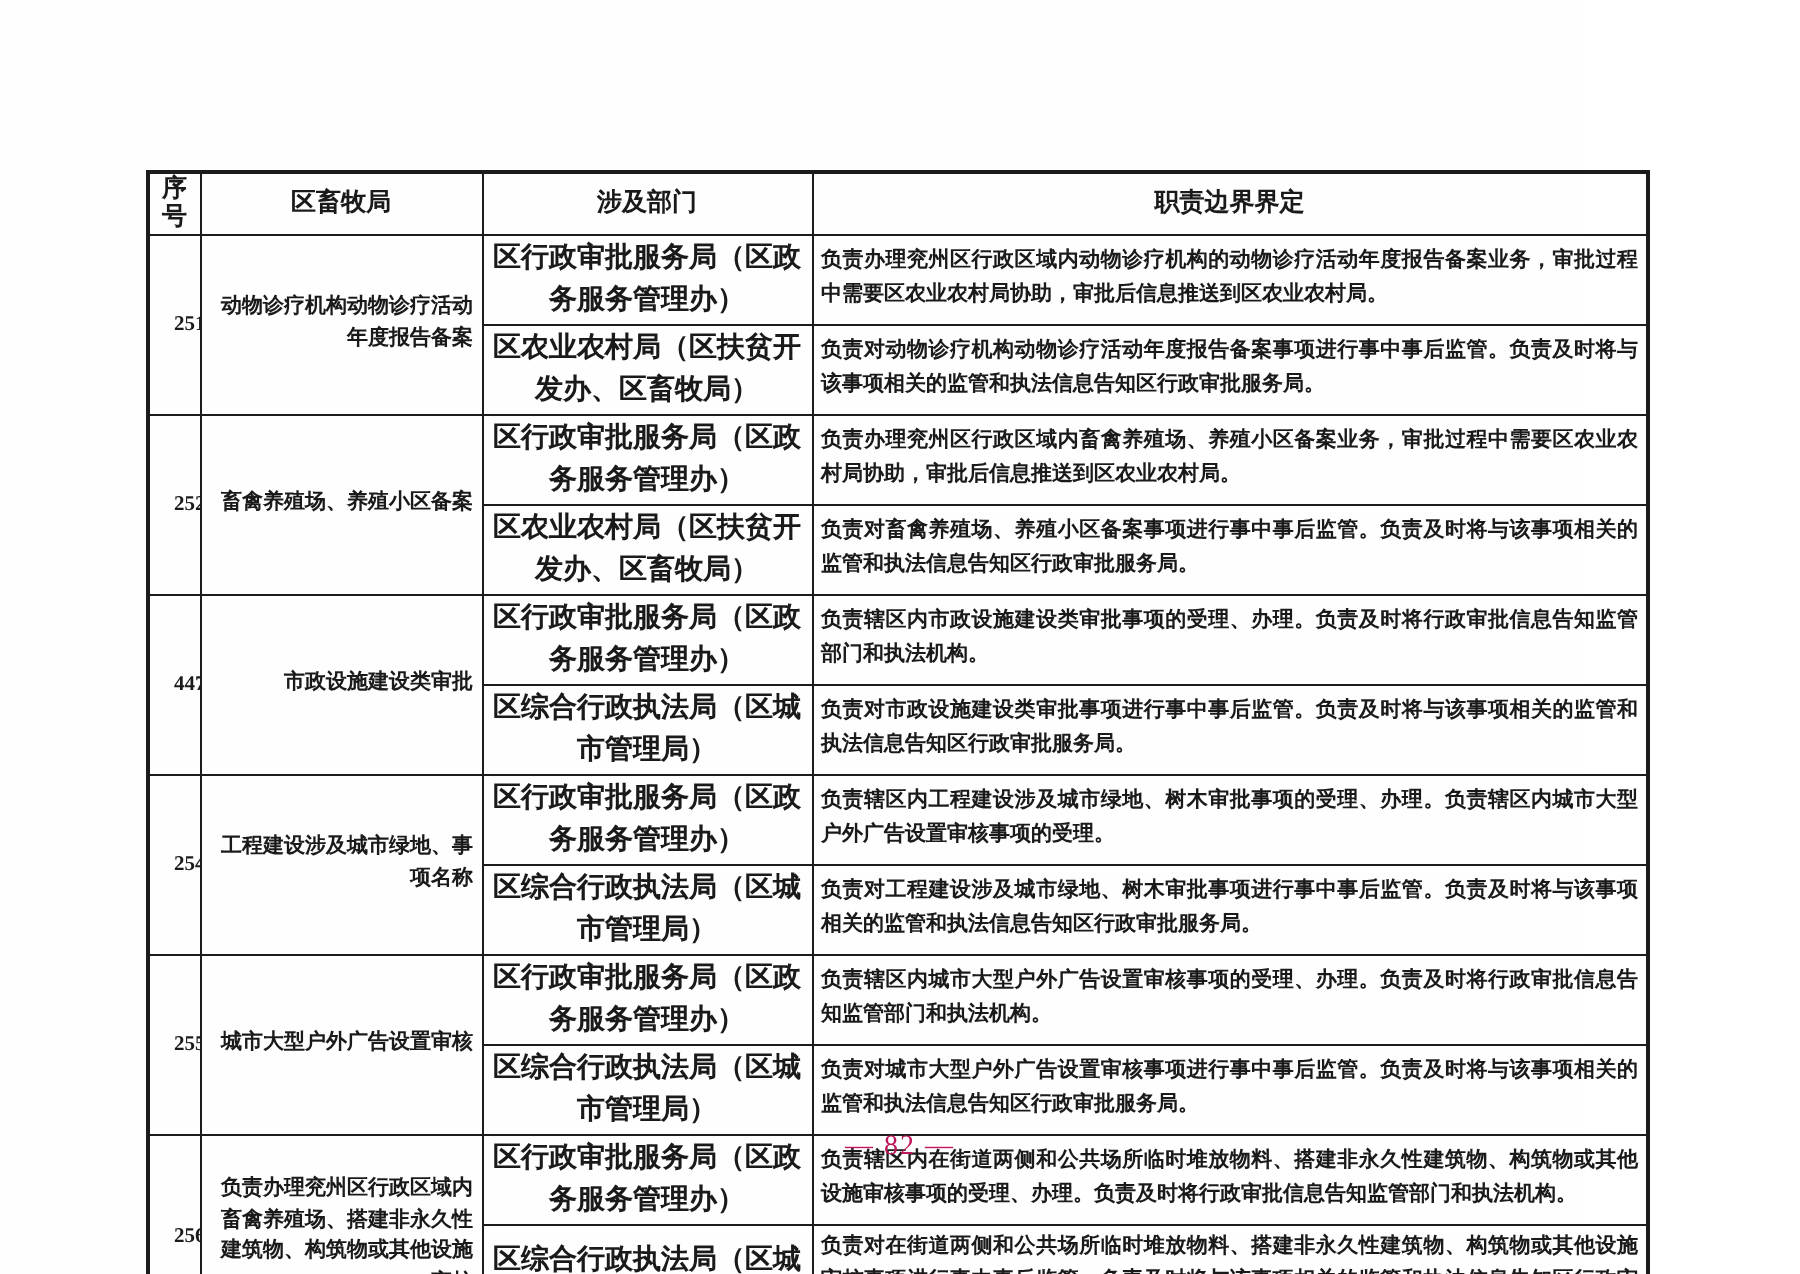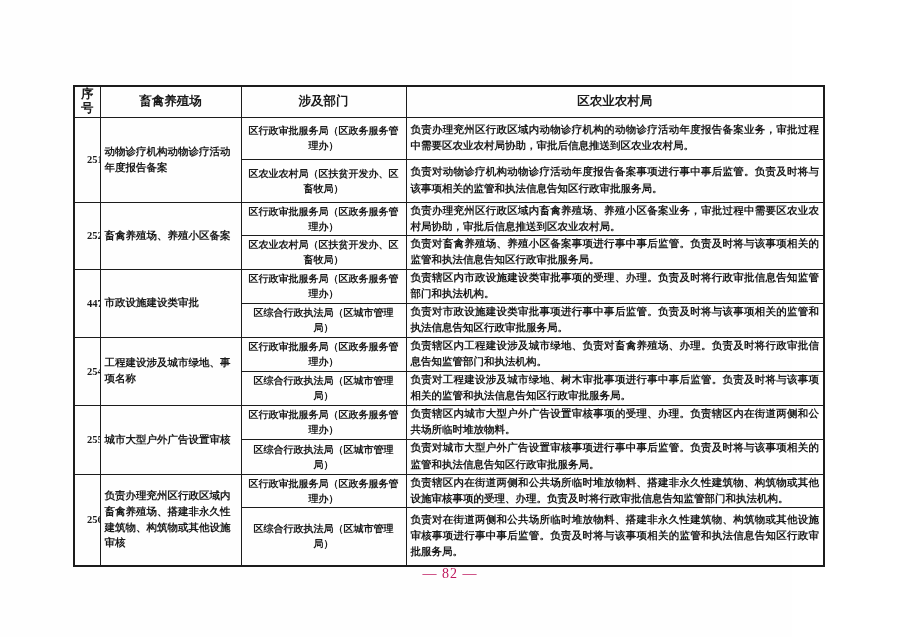--- a/index.html
+++ b/index.html
@@ -48,26 +48,26 @@
     padding: 1px 2px;
     height: 27px;
   }
   td.no-cell {
     font-size: 10.5px;
     text-align: left;
     padding: 12px;
   }
   td.name-cell {
     font-size: 10.5px;
-    text-align: left;
+    text-align: right;
     line-height: 1.5;
     padding: 4px 4px;
   }
   td.dept-cell {
-    font-size: 10px;
+    font-size: 14px;
     text-align: center;
     line-height: 1.5;
     padding: 1px 3px;
   }
   td.duty-cell {
     font-size: 10.5px;
     text-align: justify;
     line-height: 1.55;
     padding: 0 4px;
   }
@@ -90,23 +90,23 @@
   <table class="doc-table">
     <colgroup>
       <col class="c-no">
         <col class="c-name">
         <col class="c-dept">
         <col class="c-duty">
     </colgroup>
     <thead>
       <tr>
         <th>序号</th>
-        <th>畜禽养殖场</th>
+        <th>区畜牧局</th>
         <th>涉及部门</th>
-        <th>区农业农村局</th>
+        <th>职责边界界定</th>
       </tr>
     </thead>
     <tbody>
 
       <tr style="height:42px;">
         <td class="no-cell" rowspan="2">251</td>
         <td class="name-cell" rowspan="2">动物诊疗机构动物诊疗活动年度报告备案</td>
         <td class="dept-cell">区行政审批服务局（区政务服务管理办）</td>
         <td class="duty-cell">负责办理兖州区行政区域内动物诊疗机构的动物诊疗活动年度报告备案业务，审批过程中需要区农业农村局协助，审批后信息推送到区农业农村局。</td>
       </tr>
@@ -134,32 +134,32 @@
       </tr>
       <tr style="height:34px;">
         <td class="dept-cell">区综合行政执法局（区城市管理局）</td>
         <td class="duty-cell">负责对市政设施建设类审批事项进行事中事后监管。负责及时将与该事项相关的监管和执法信息告知区行政审批服务局。</td>
       </tr>
 
       <tr style="height:34px;">
         <td class="no-cell" rowspan="2">254</td>
         <td class="name-cell" rowspan="2">工程建设涉及城市绿地、事项名称</td>
         <td class="dept-cell">区行政审批服务局（区政务服务管理办）</td>
-        <td class="duty-cell">负责辖区内工程建设涉及城市绿地、负责对畜禽养殖场、办理。负责及时将行政审批信息告知监管部门和执法机构。</td>
+        <td class="duty-cell">负责辖区内工程建设涉及城市绿地、树木审批事项的受理、办理。负责辖区内城市大型户外广告设置审核事项的受理。</td>
       </tr>
       <tr style="height:34px;">
         <td class="dept-cell">区综合行政执法局（区城市管理局）</td>
         <td class="duty-cell">负责对工程建设涉及城市绿地、树木审批事项进行事中事后监管。负责及时将与该事项相关的监管和执法信息告知区行政审批服务局。</td>
       </tr>
 
       <tr style="height:34px;">
         <td class="no-cell" rowspan="2">255</td>
         <td class="name-cell" rowspan="2">城市大型户外广告设置审核</td>
         <td class="dept-cell">区行政审批服务局（区政务服务管理办）</td>
-        <td class="duty-cell">负责辖区内城市大型户外广告设置审核事项的受理、办理。负责辖区内在街道两侧和公共场所临时堆放物料。</td>
+        <td class="duty-cell">负责辖区内城市大型户外广告设置审核事项的受理、办理。负责及时将行政审批信息告知监管部门和执法机构。</td>
       </tr>
       <tr style="height:35px;">
         <td class="dept-cell">区综合行政执法局（区城市管理局）</td>
         <td class="duty-cell">负责对城市大型户外广告设置审核事项进行事中事后监管。负责及时将与该事项相关的监管和执法信息告知区行政审批服务局。</td>
       </tr>
 
       <tr style="height:33px;">
         <td class="no-cell" rowspan="2">256</td>
         <td class="name-cell" rowspan="2">负责办理兖州区行政区域内畜禽养殖场、搭建非永久性建筑物、构筑物或其他设施审核</td>
         <td class="dept-cell">区行政审批服务局（区政务服务管理办）</td>

